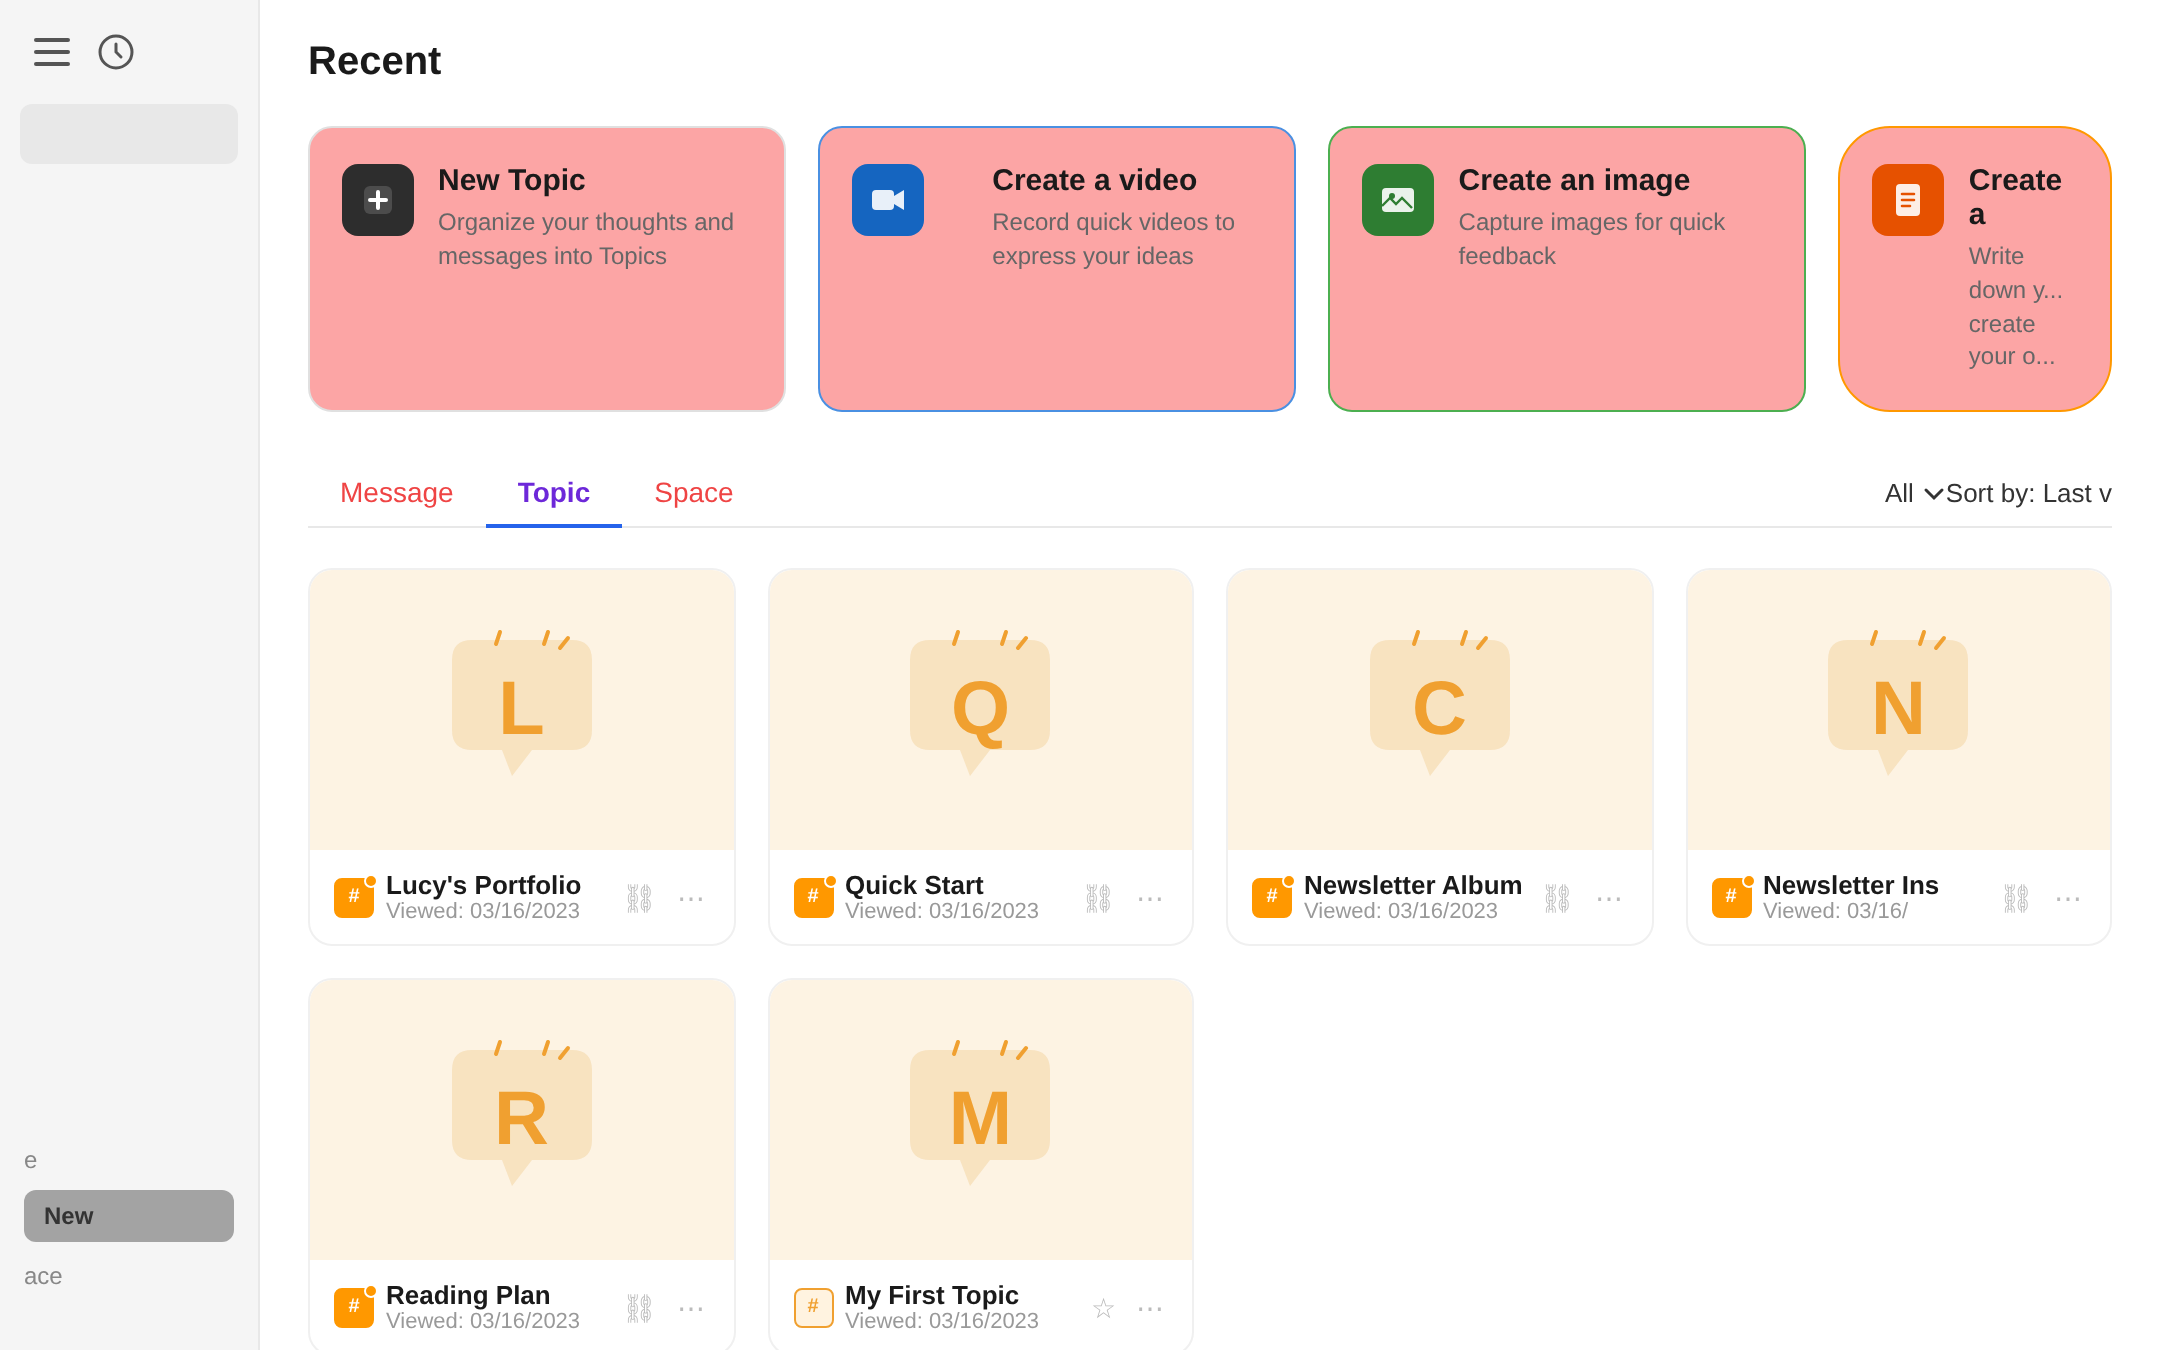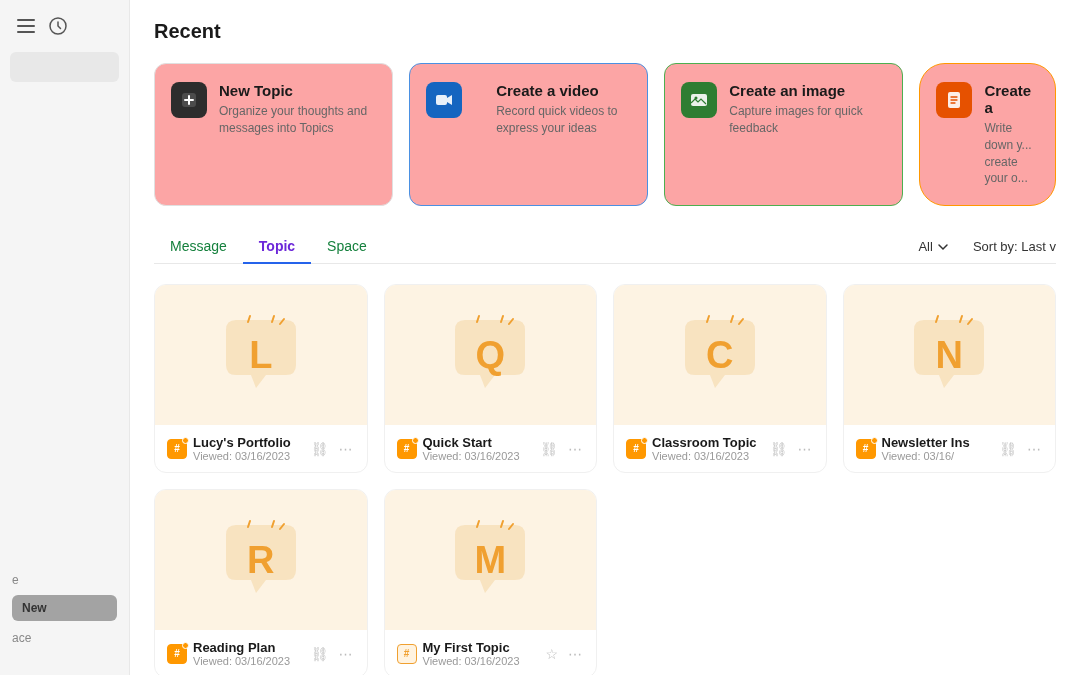--- a/index.html
+++ b/index.html
@@ -140,35 +140,35 @@
     
     .tabs-row {
       display: flex;
       align-items: center;
       margin-bottom: 20px;
       border-bottom: 1px solid #e8e8e8;
     }
     .tab {
       padding: 8px 16px;
       font-size: 14px;
-      color: #15803d;
+      color: #ef4444;
       cursor: pointer;
       border-bottom: 2px solid transparent;
       margin-bottom: -1px;
     }
     .tab.active {
       color: #6d28d9;
       font-weight: 600;
       border-bottom: 2px solid #2563eb;
     }
     .tabs-right {
       margin-left: auto;
       display: flex;
       align-items: center;
-      gap: 24px;
+      gap: 0;
       font-size: 13px;
       color: #333;
     }
     .sort-dropdown {
       display: flex;
       align-items: center;
       gap: 4px;
       cursor: pointer;
     }
 
@@ -445,21 +445,21 @@
           </svg>
           <span class="bubble-letter">C</span>
         </div>
       </div>
       <div class="topic-info">
         <div class="topic-icon-badge orange-filled">
           <span style="font-size:10px;font-weight:700">#</span>
           <span class="orange-dot"></span>
         </div>
         <div class="topic-details">
-          <div class="topic-name">Classroom Topic</div>
+          <div class="topic-name">Newsletter Album</div>
           <div class="topic-viewed">Viewed: 03/16/2023</div>
         </div>
         <div class="topic-actions">
           <span class="topic-action-btn">⛓</span>
           <span class="topic-action-btn">⋯</span>
         </div>
       </div>
     </div>
 
     <div class="topic-card" style="overflow:hidden;">

